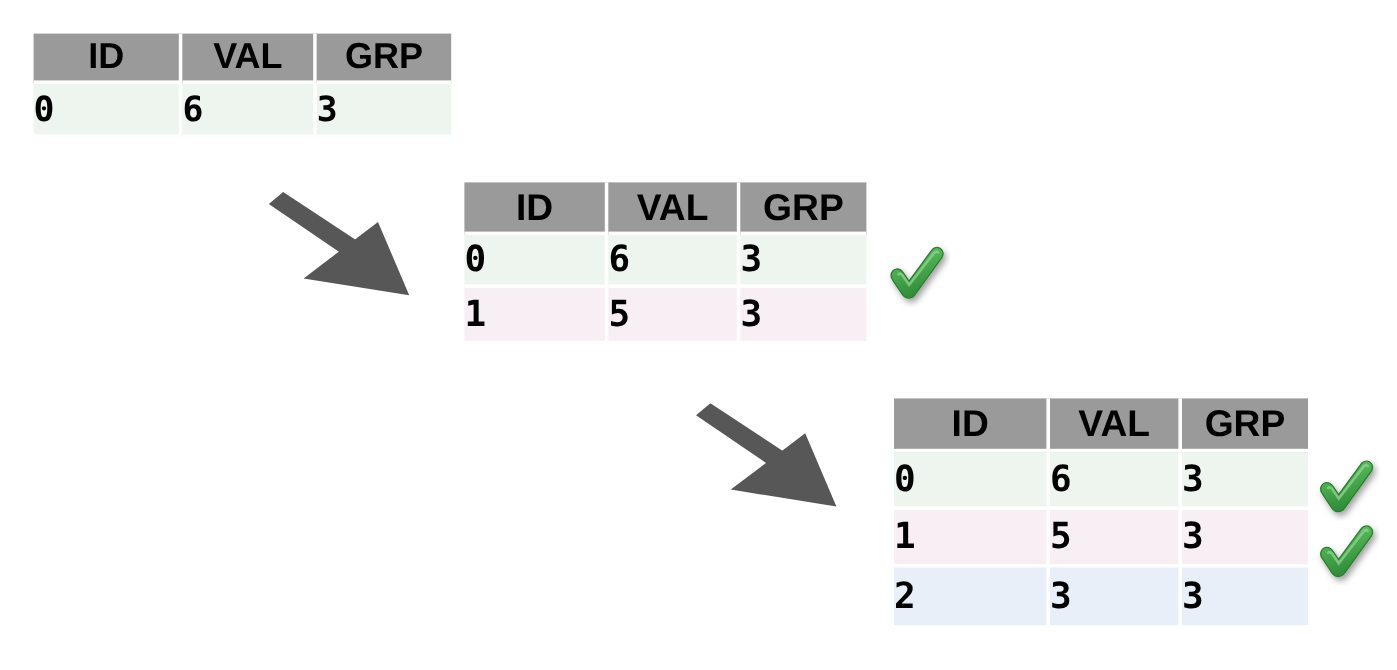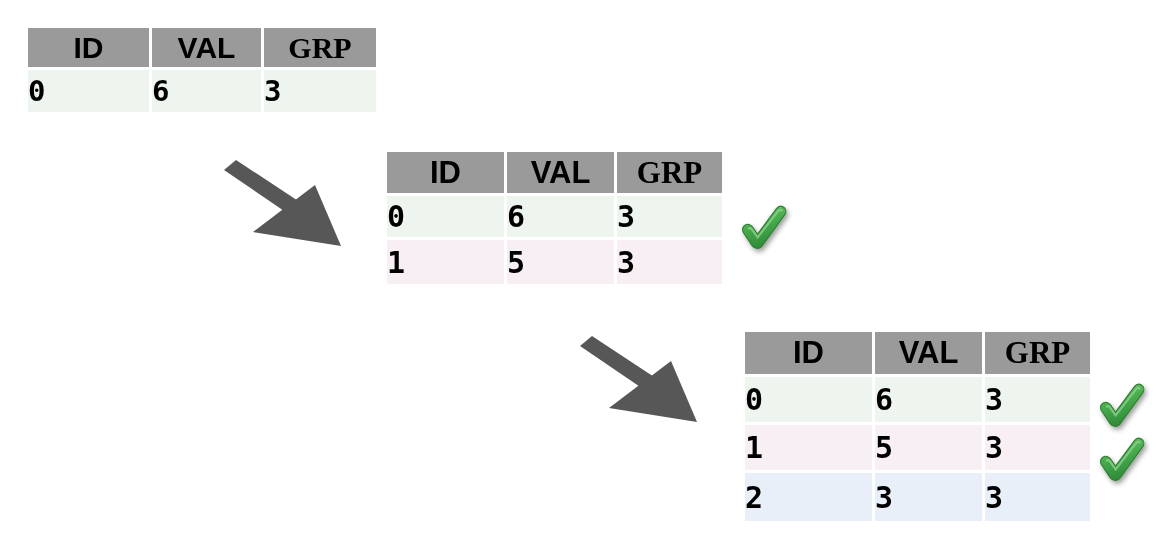--- a/index.html
+++ b/index.html
@@ -37,21 +37,21 @@
     box-sizing: border-box;
   }
   .tbl th {
     background: #9a9a9a;
     color: #000000;
     font-family: "Liberation Sans", sans-serif;
     font-weight: bold;
     border-right: 3px solid #ffffff;
     border-bottom: 3px solid #ffffff;
   }
-  .tbl th:last-child { border-right: none; font-family: Liberation Serif, serif; }
+  .tbl th:last-child { border-right: none; }
 
   .tbl td {
     color: #000000;
     font-family: "DejaVu Sans Mono", monospace;
     font-weight: bold;
     border-right: 3px solid #ffffff;
     border-bottom: 3px solid #ffffff;
   }
   .tbl td:last-child { border-right: none; }
   .tbl tr:last-child td { border-bottom: none; }

